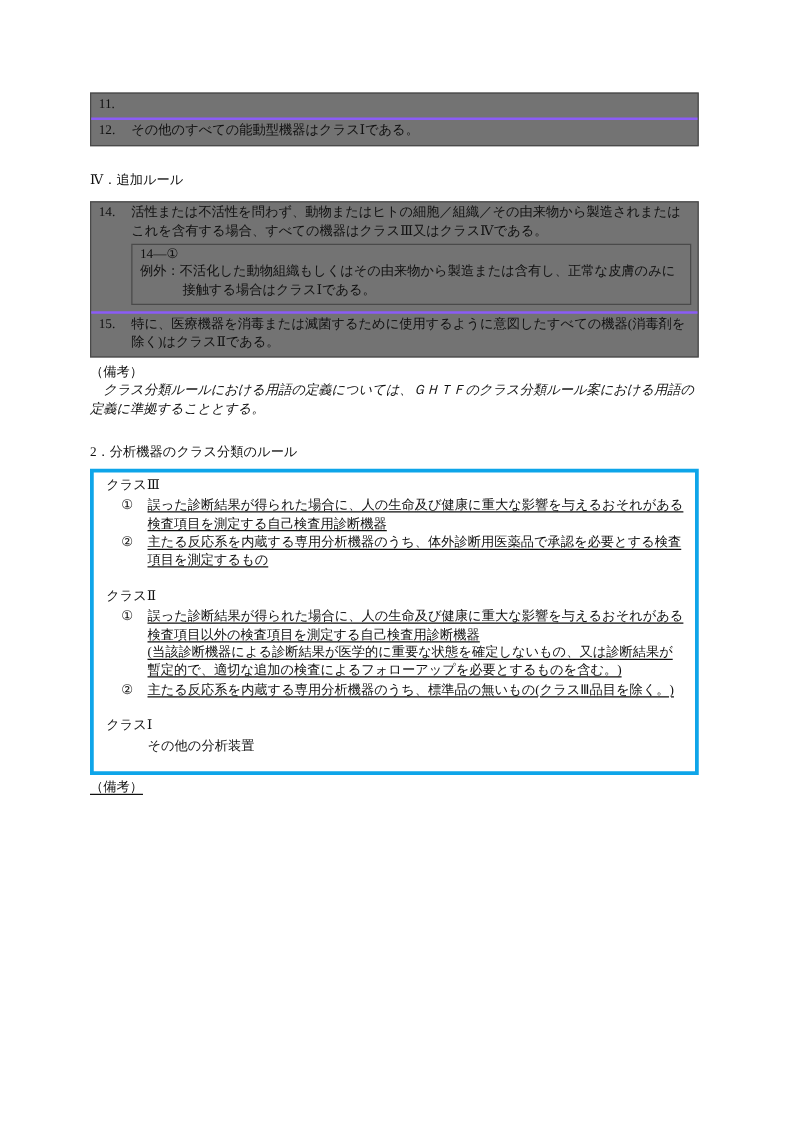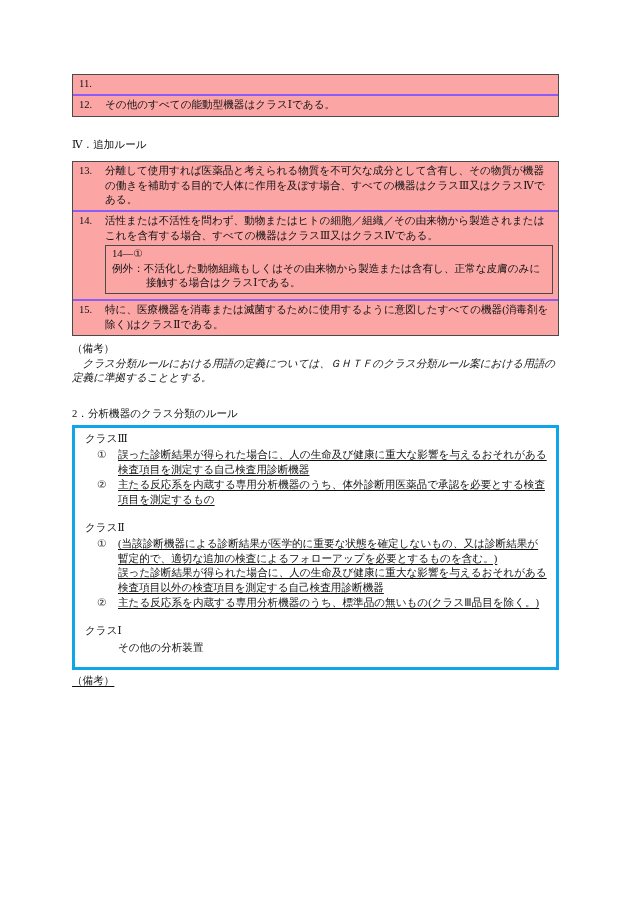--- a/index.html
+++ b/index.html
@@ -5,21 +5,21 @@
   * { margin: 0; padding: 0; box-sizing: border-box; }
   html, body { background: #fff; }
   body {
     width: 630px; height: 916px;
     font-family: "Liberation Serif", "DejaVu Serif", serif;
     font-size: 10.6px; line-height: 1.36; color: #111;
     overflow: hidden;
   }
   .content { padding: 74px 71px 0 72px; }
 
-  .box { border: 1px solid #4a4a4a; background: #fca5a5; }
+  .box { border: 1px solid #4a4a4a; background: #737373; }
   .rule-row { display: flex; padding: 2px 5px 3px 6px; }
   .rule-row + .rule-row { border-top: 2px solid #8b5cf6; justify-content: flex-end; }
   .rule-num { width: 26px; flex: none; }
   .rule-body { flex: 1; }
 
   .sub-box { border: 1px solid #4a4a4a; margin: 2px 0 2px 0; padding: 1px 6px 3px 6px; }
   .sub-label { margin-bottom: 0; }
   .sub-text { padding-left: 3.2em; text-indent: -3.2em; }
 
   .section-heading { margin: 0; }
@@ -57,26 +57,20 @@
       </div>
     </div>
   </div>
 
   <div class="gap-lg"></div>
   <div class="section-heading">Ⅳ．追加ルール</div>
   <div class="gap-md"></div>
 
   <div class="box">
     <div class="rule-row">
-      <span class="rule-num">13.</span>
-      <div class="rule-body">
-        <div>分離して使用すれば医薬品と考えられる物質を不可欠な成分として含有し、その物質が機器の働きを補助する目的で人体に作用を及ぼす場合、すべての機器はクラスⅢ又はクラスⅣである。</div>
-      </div>
-    </div>
-    <div class="rule-row">
       <span class="rule-num">14.</span>
       <div class="rule-body">
         <div>活性または不活性を問わず、動物またはヒトの細胞／組織／その由来物から製造されまたはこれを含有する場合、すべての機器はクラスⅢ又はクラスⅣである。</div>
         <div class="sub-box">
           <div class="sub-label">14—①</div>
           <div class="sub-text">例外：不活化した動物組織もしくはその由来物から製造または含有し、正常な皮膚のみに接触する場合はクラスⅠである。</div>
         </div>
       </div>
     </div>
     <div class="rule-row">
@@ -109,22 +103,22 @@
         <span class="item-num">②</span>
         <div class="item-body u">主たる反応系を内蔵する専用分析機器のうち、体外診断用医薬品で承認を必要とする検査項目を測定するもの</div>
       </div>
     </div>
 
     <div class="class-section">
       <div class="class-title">クラスⅡ</div>
       <div class="class-item">
         <span class="item-num">①</span>
         <div class="item-body">
+          <div class="u">誤った診断結果が得られた場合に、人の生命及び健康に重大な影響を与えるおそれがある検査項目以外の検査項目を測定する自己検査用診断機器</div>
           <div class="u">(当該診断機器による診断結果が医学的に重要な状態を確定しないもの、又は診断結果が暫定的で、適切な追加の検査によるフォローアップを必要とするものを含む。)</div>
-          <div class="u">誤った診断結果が得られた場合に、人の生命及び健康に重大な影響を与えるおそれがある検査項目以外の検査項目を測定する自己検査用診断機器</div>
         </div>
       </div>
       <div class="class-item">
         <span class="item-num">②</span>
         <div class="item-body u">主たる反応系を内蔵する専用分析機器のうち、標準品の無いもの(クラスⅢ品目を除く。)</div>
       </div>
     </div>
 
     <div class="class-section">
       <div class="class-title">クラスⅠ</div>

